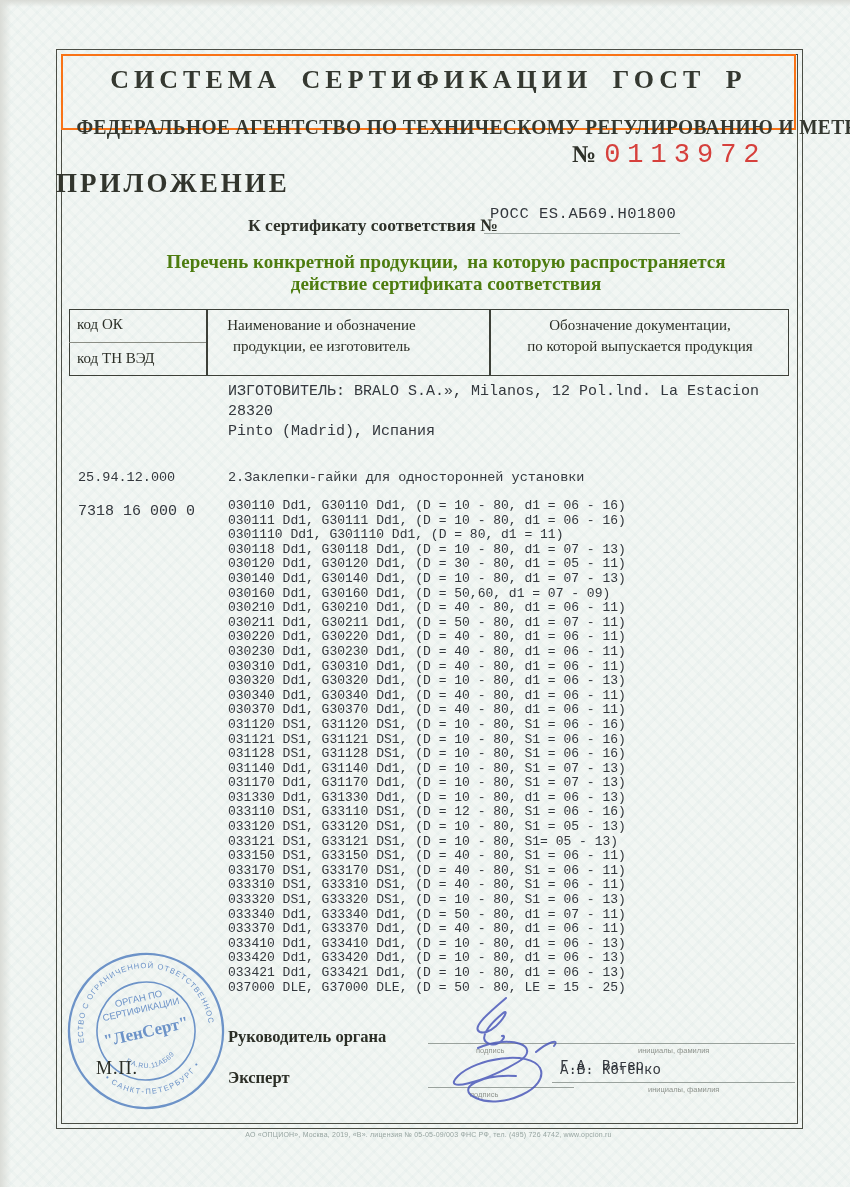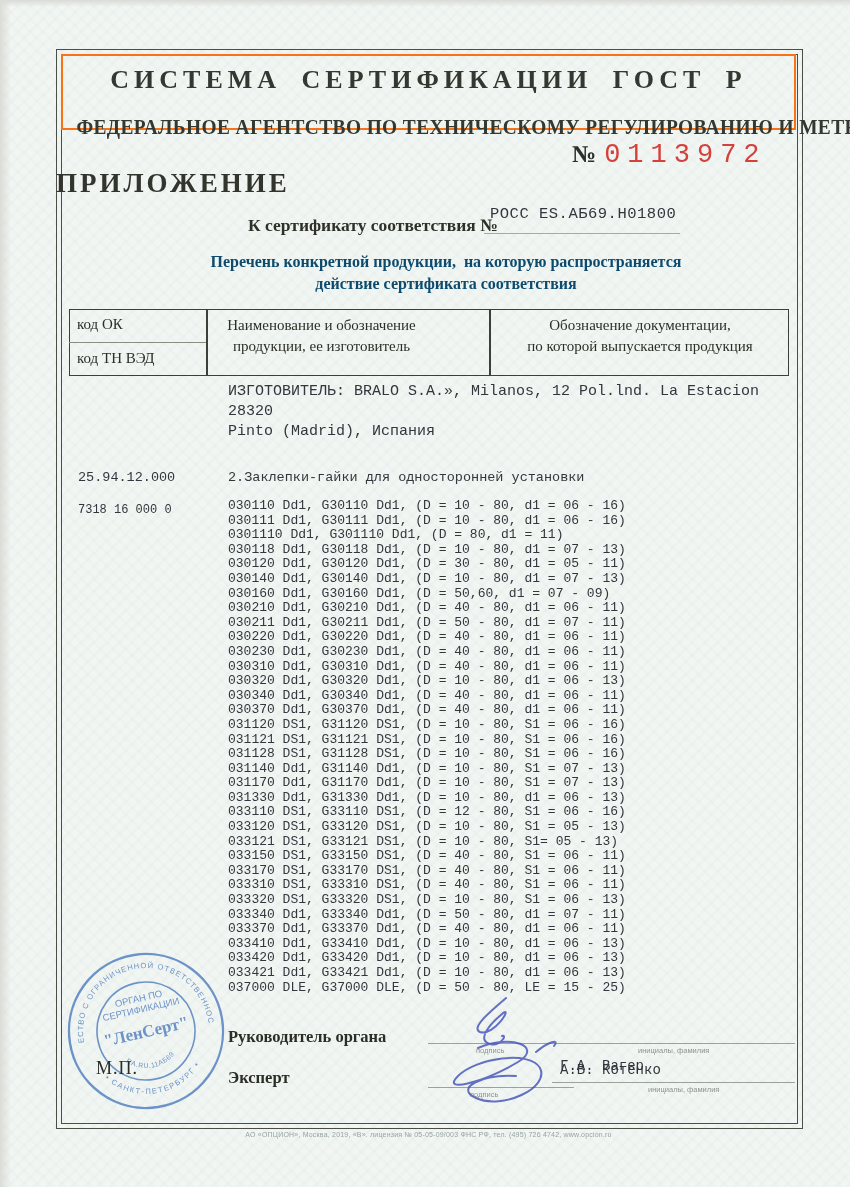--- a/index.html
+++ b/index.html
@@ -23,35 +23,35 @@
   .header-box{left:61px;top:54px;width:735px;height:76px;border:2px solid #f97316;box-sizing:border-box;text-align:center;}
   .title1{margin-top:9px;font-size:26px;font-weight:bold;letter-spacing:5px;word-spacing:9px;color:#343830;}
   .title2{margin-top:3px;font-size:20px;font-weight:bold;letter-spacing:.4px;white-space:nowrap;display:inline-block;transform:scaleX(.97);color:#343830;}
   .doc-number{left:572px;top:140px;white-space:nowrap;}
   .doc-number .no-sign{font-size:24px;font-weight:bold;color:#2e3129;}
   .doc-number .no-value{font-family:"Liberation Mono","DejaVu Sans Mono",monospace;font-size:27px;color:#d6403c;letter-spacing:7px;margin-left:8px;}
   .doc-title{left:56px;top:168px;width:745px;font-size:27px;font-weight:bold;letter-spacing:3px;color:#32352d;}
   .cert-label{left:248px;top:215px;font-size:17.5px;font-weight:600;}
   .cert-value{left:490px;top:205px;font-family:"Liberation Mono","DejaVu Sans Mono",monospace;font-size:15.5px;color:#3a3e44;letter-spacing:.5px;}
   .cert-underline{left:484px;top:233px;width:196px;height:1px;background:#a2aba6;}
-  .subtitle{left:56px;top:251px;width:780px;text-align:center;font-size:16px;font-weight:bold;line-height:22px;white-space:pre-wrap;color:#0c4a6e;}
+  .subtitle{left:56px;top:251px;width:780px;text-align:center;font-size:19px;font-weight:bold;line-height:22px;white-space:pre-wrap;color:#4d7c0f;}
   .tbl-box{left:69px;top:309px;width:720px;height:67px;border:1.5px solid #3d4038;box-sizing:border-box;}
   .tbl-div1{left:206px;top:309px;width:1.5px;height:67px;background:#3d4038;}
   .tbl-div2{left:489px;top:309px;width:1.5px;height:67px;background:#3d4038;}
   .tbl-split{left:69px;top:342px;width:137px;height:1px;background:#8a8d84;}
   .cell-text{font-size:15px;color:#2c2f27;}
   .c1a{left:77px;top:316px;text-align:center;}
   .c1b{left:77px;top:350px;}
   .c2{left:207px;top:315px;width:229px;text-align:center;line-height:21px;}
   .c3{left:491px;top:315px;width:298px;text-align:center;line-height:21px;}
   .mono{font-family:"Liberation Mono","DejaVu Sans Mono",monospace;color:#33373d;}
   .manufacturer{left:228px;top:382px;font-size:15px;line-height:20px;white-space:pre-wrap;width:560px;}
   .code-ok{left:78px;top:470px;font-size:13.5px;}
   .prod-name{left:228px;top:470px;font-size:13.5px;}
-  .code-tnved{left:78px;top:503px;font-size:12px;}
+  .code-tnved{left:78px;top:503px;font-size:15px;}
   .prod-list{left:228px;top:499px;font-size:13px;line-height:14.6px;white-space:nowrap;}
   .sig-role{font-size:16.5px;font-weight:bold;color:#2b2e26;}
   .role1{left:228px;top:1027px;}
   .role2{left:228px;top:1068px;}
   .sig-line{height:1px;background:#9aa29d;}
   .sline1{left:428px;top:1043px;width:146px;}
   .nline1{left:552px;top:1043px;width:243px;}
   .sline2{left:428px;top:1087px;width:146px;}
   .nline2{left:552px;top:1082px;width:243px;}
   .tiny{font-family:"Liberation Sans",sans-serif;font-size:7.5px;color:#8f948e;}

